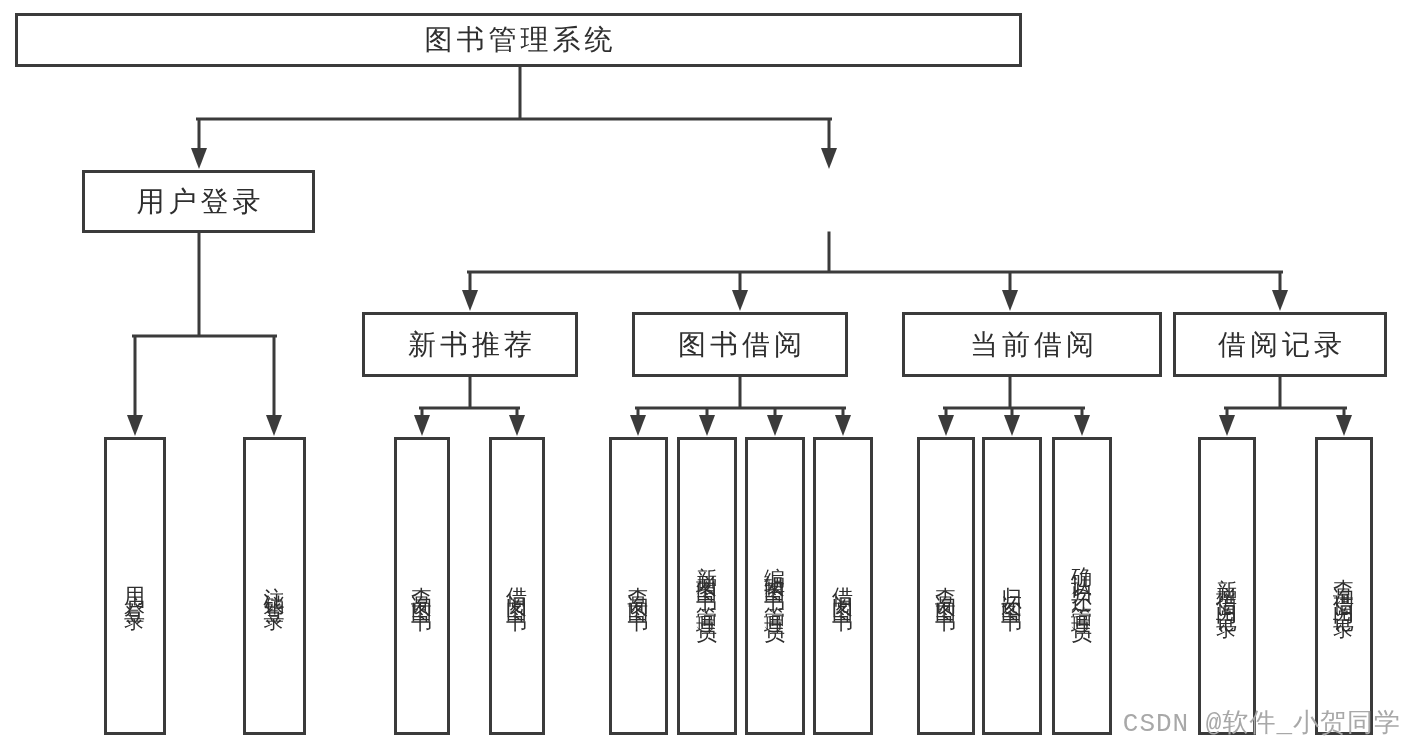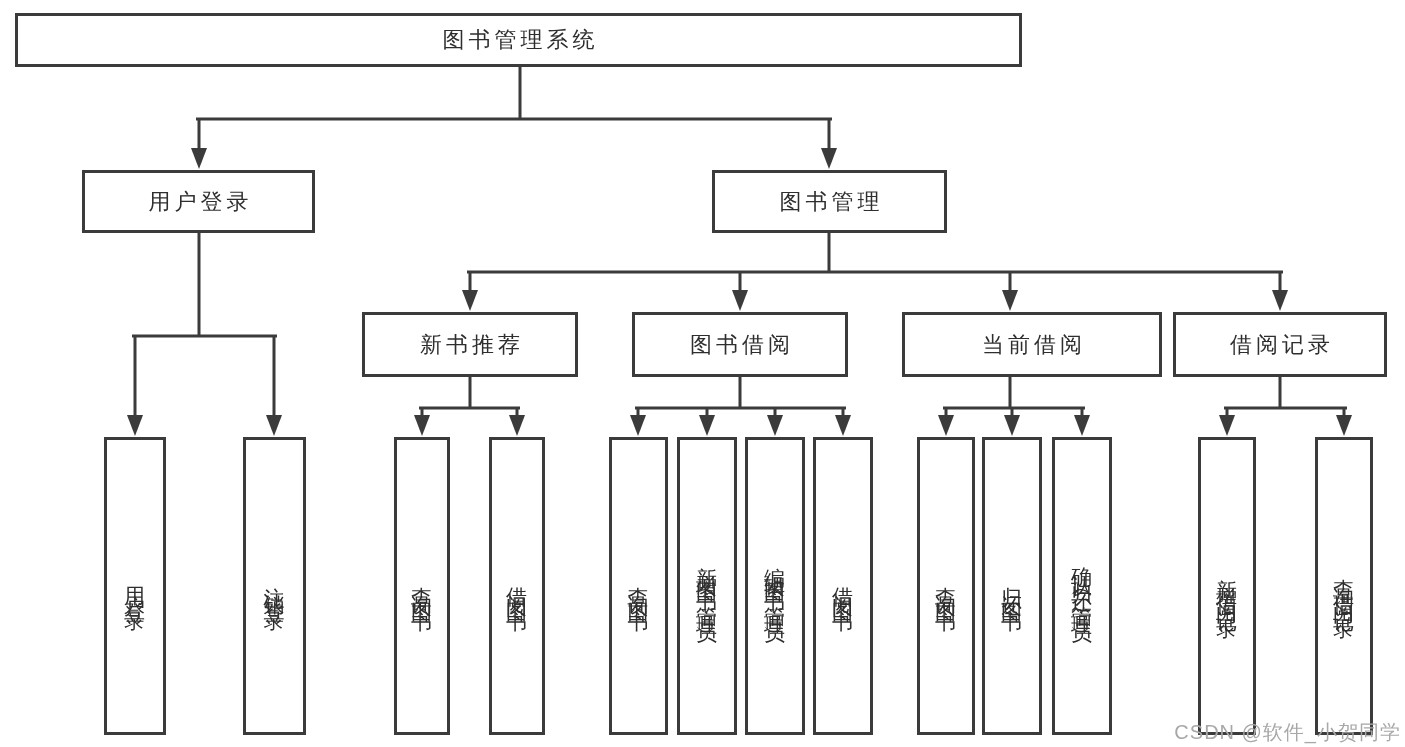--- a/index.html
+++ b/index.html
@@ -23,43 +23,44 @@
   .box {
     position: absolute;
     border: 3px solid var(--line, #3b3b3b);
     background: #ffffff;
     display: flex;
     align-items: center;
     justify-content: center;
     color: var(--text, #2e2e2e);
   }
   .h .label {
-    font-size: 22px;
+    font-size: 28px;
     letter-spacing: 4px;
     text-indent: 4px;
     white-space: nowrap;
   }
   .leaf { top: 437px; height: 298px; }
   .leaf .label {
     writing-mode: vertical-rl;
     text-orientation: mixed;
     font-size: 21px;
     line-height: 1;
     letter-spacing: 8px;
     white-space: nowrap;
   }
   .watermark {
     position: absolute;
     right: 4px;
-    bottom: 1px;
-    font-size: 20px;
+    bottom: 7px;
+    font-size: 26px;
     letter-spacing: 1px;
     color: var(--wm, #a8a8a8);
     z-index: 5;
     white-space: nowrap;
+    font-family: Liberation Mono, monospace;
   }
 </style>
 </head>
 <body>
 
 <div id="canvas">
 
   <svg id="connectors" width="1405" height="747" viewBox="0 0 1405 747">
 
     <g>
@@ -110,23 +111,20 @@
     </g>
   </svg>
 
   <div class="box h" style="left:15px;top:13px;width:1007px;height:54px">
     <span class="label">图书管理系统</span>
   </div>
 
   <div class="box h" style="left:82px;top:170px;width:233px;height:63px">
     <span class="label">用户登录</span>
   </div>
-  <div class="box h" style="left:712px;top:170px;width:235px;height:63px">
-    <span class="label">图书管理</span>
-  </div>
 
   <div class="box h" style="left:362px;top:312px;width:216px;height:65px">
     <span class="label">新书推荐</span>
   </div>
   <div class="box h" style="left:632px;top:312px;width:216px;height:65px">
     <span class="label">图书借阅</span>
   </div>
   <div class="box h" style="left:902px;top:312px;width:260px;height:65px">
     <span class="label">当前借阅</span>
   </div>

